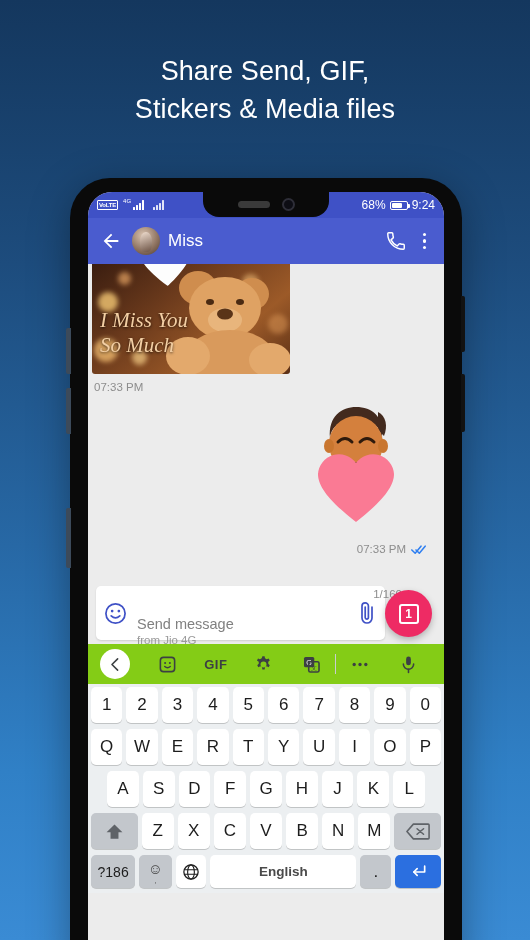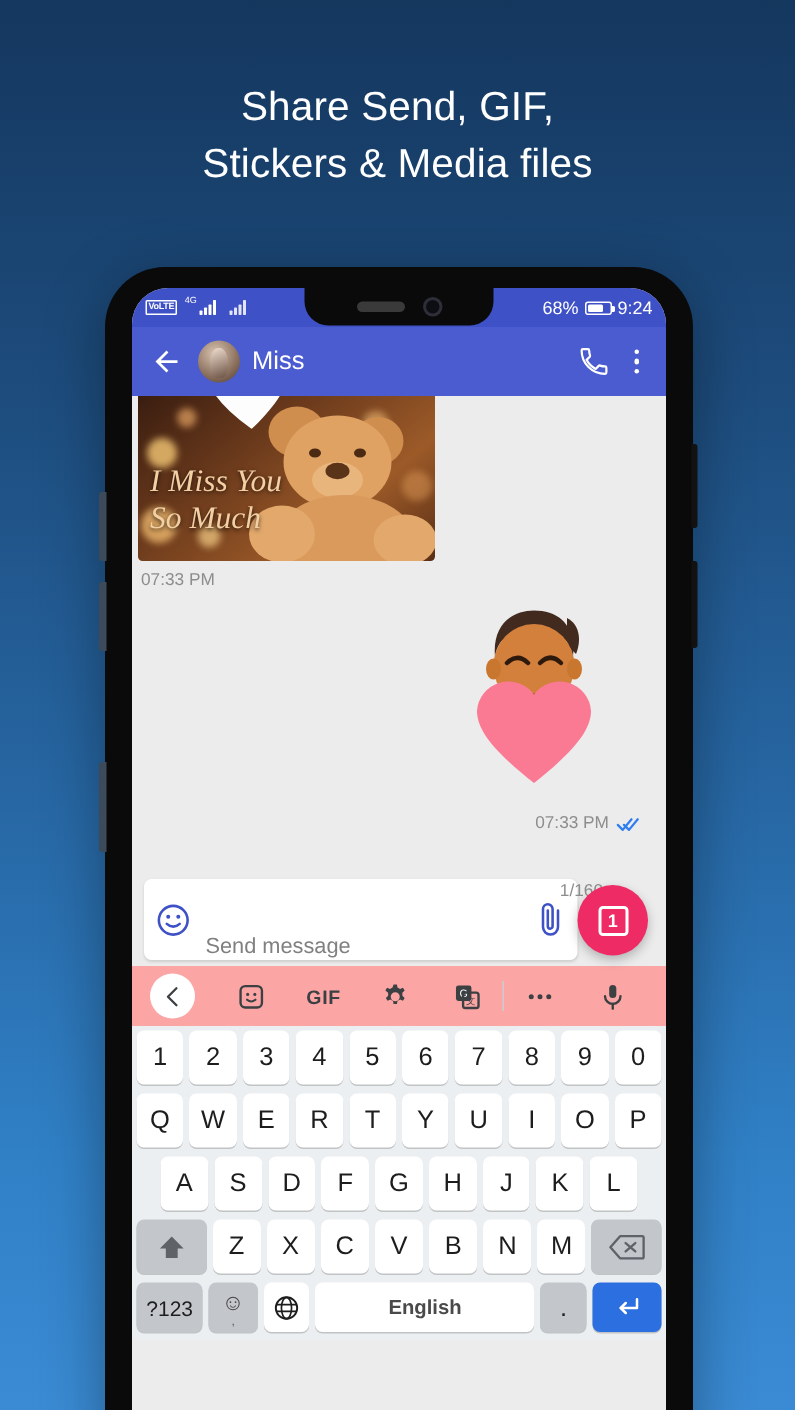--- a/index.html
+++ b/index.html
@@ -159,21 +159,21 @@
   .fab-box {
     width:20px; height:20px; border:2px solid #fff; border-radius:3px;
     color:#fff; font-size:12px; font-weight:bold;
     display:flex; align-items:center; justify-content:center;
   }
 
   
   .keyboard { background:#eceff1; padding:0 0 2px; }
   .kbtoolbar {
     height:40px; display:flex; align-items:center;
-    padding:0 12px; gap:0; background:#fca5a5;
+    padding:0 12px; gap:0; background:#84cc16;
   }
   .kbt-item {
     flex:1; display:flex; align-items:center; justify-content:center;
     height:34px; color:#3c4043;
   }
   .kbt-back {
     flex:0 0 30px; width:30px; height:30px; border-radius:50%;
     background:#fff; display:flex; align-items:center; justify-content:center;
     margin-right:14px;
   }
@@ -322,20 +322,21 @@
     <div class="inputzone">
       <div class="inputbar">
         <svg class="smiley" viewBox="0 0 24 24">
           <circle cx="12" cy="12" r="10" fill="none" stroke="#3f51c6" stroke-width="1.8"></circle>
           <circle cx="8.5" cy="9.5" r="1.4" fill="#3f51c6"></circle>
           <circle cx="15.5" cy="9.5" r="1.4" fill="#3f51c6"></circle>
           <path d="M7.5 14.5 q4.5 4 9 0" fill="none" stroke="#3f51c6" stroke-width="1.8" stroke-linecap="round"></path>
         </svg>
         <div class="field">
           <div class="ph">Send message</div>
+          <div class="sub">from Jio 4G</div>
         </div>
         <svg class="clip" viewBox="0 0 20 28">
           <path d="M15 8 v11 a5 5 0 0 1 -10 0 V7 a3.2 3.2 0 0 1 6.4 0 v11.5 a1.6 1.6 0 0 1 -3.2 0 V8" fill="none" stroke="#3f51c6" stroke-width="1.7" stroke-linecap="round"></path>
         </svg>
       </div>
       <div class="counter">1/160</div>
       <div class="fab">
         <div class="fab-box">1</div>
       </div>
     </div>
@@ -440,21 +441,21 @@
         <div class="key">M</div>
         <div class="key gray wide">
           <svg class="bksp-ico" viewBox="0 0 26 18">
             <path d="M8 1 H24 a1 1 0 0 1 1 1 v14 a1 1 0 0 1 -1 1 H8 L1 9 Z" fill="none" stroke="#5f6368" stroke-width="1.7" stroke-linejoin="round"></path>
             <path d="M12 6 L19 12 M19 6 L12 12" stroke="#5f6368" stroke-width="1.7" stroke-linecap="round"></path>
           </svg>
         </div>
       </div>
 
       <div class="krow r5">
-        <div class="key gray num">?123</div>
+        <div class="key gray num">?186</div>
         <div class="key emojikey">
           <span>☺</span>
           <span class="keylbl-sub">,</span>
         </div>
         <div class="key small">
           <svg viewBox="0 0 24 24" width="18" height="18">
             <circle cx="12" cy="12" r="9.5" fill="none" stroke="#1d1d1d" stroke-width="1.7"></circle>
             <ellipse cx="12" cy="12" rx="4.5" ry="9.5" fill="none" stroke="#1d1d1d" stroke-width="1.5"></ellipse>
             <path d="M2.8 9 H21.2 M2.8 15 H21.2" stroke="#1d1d1d" stroke-width="1.5"></path>
           </svg>

